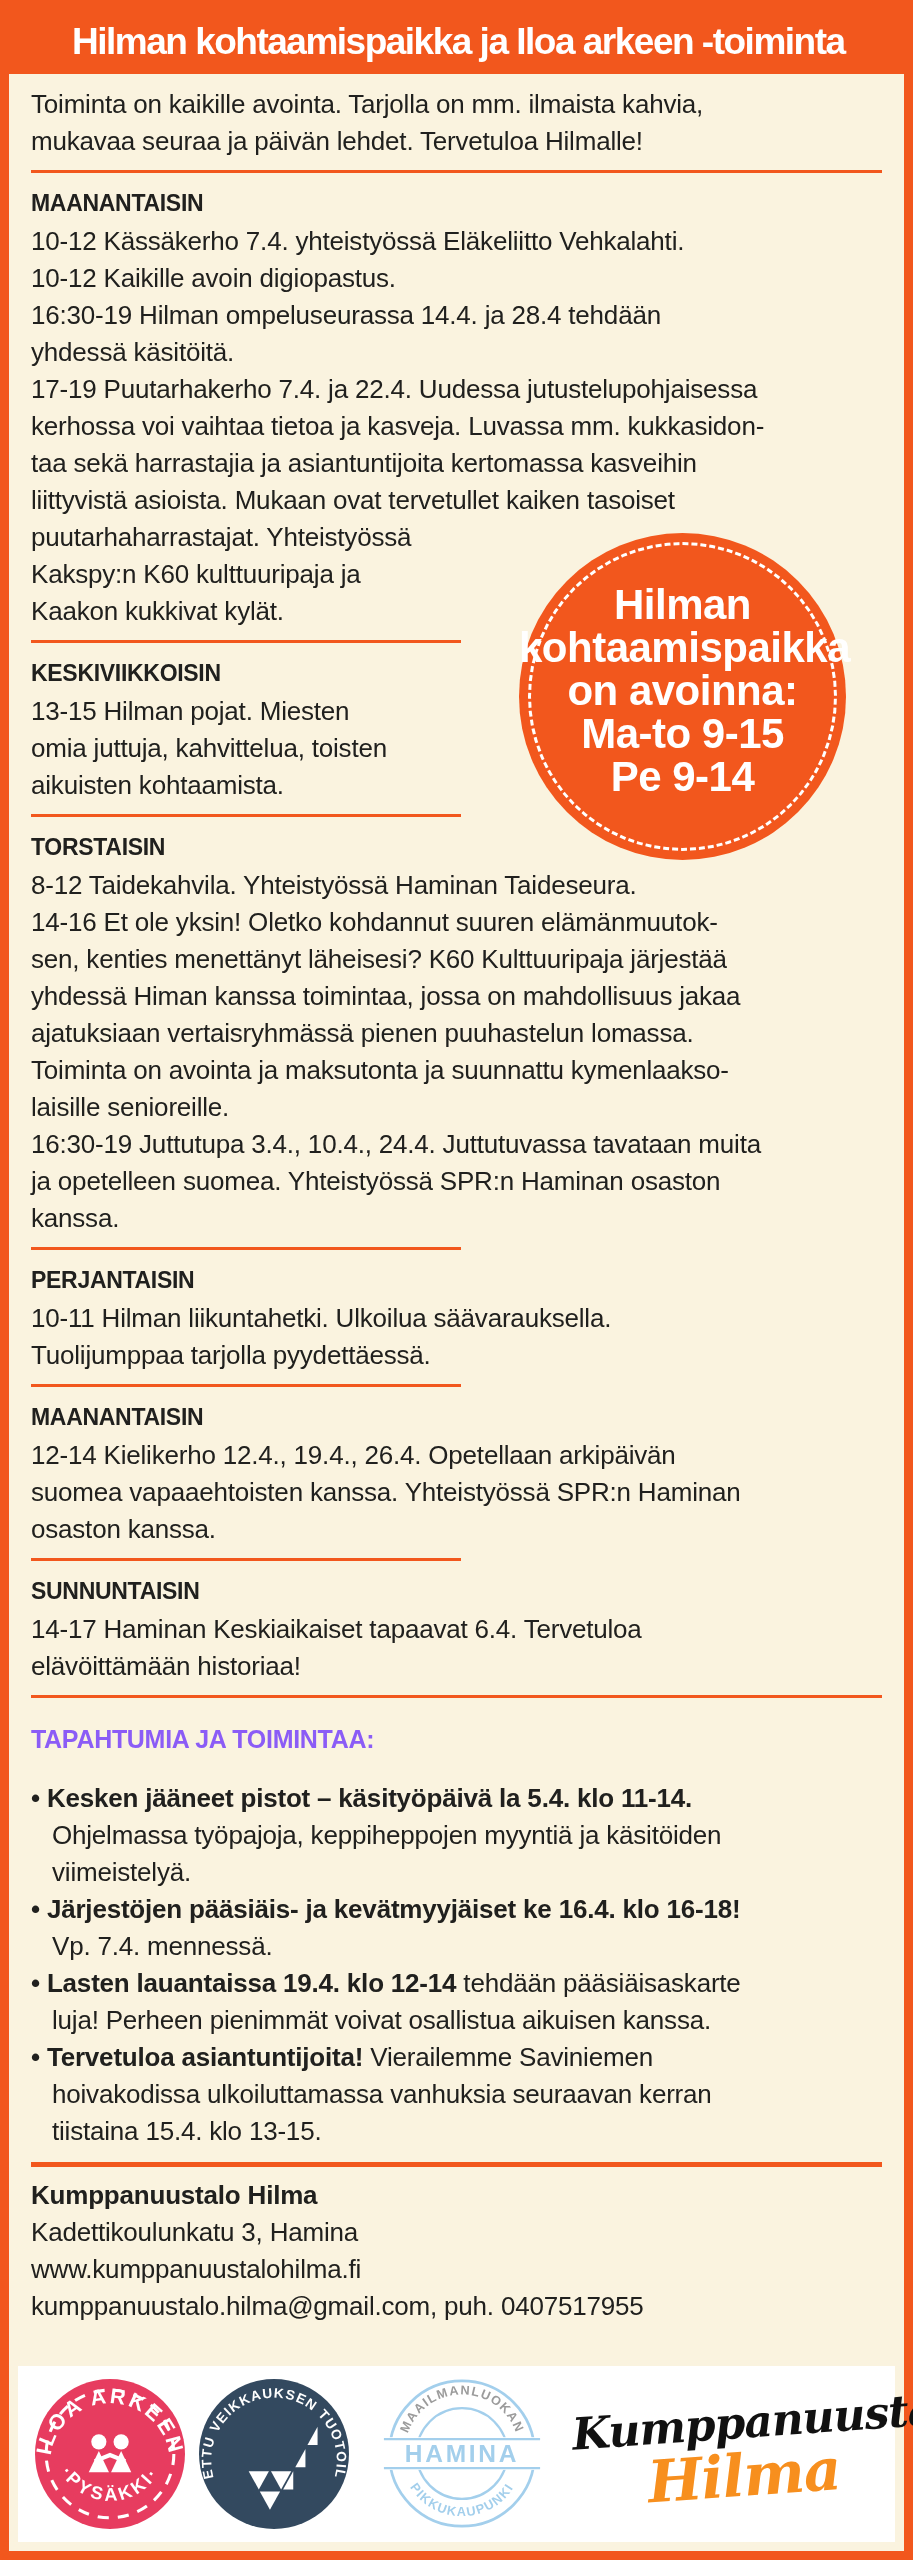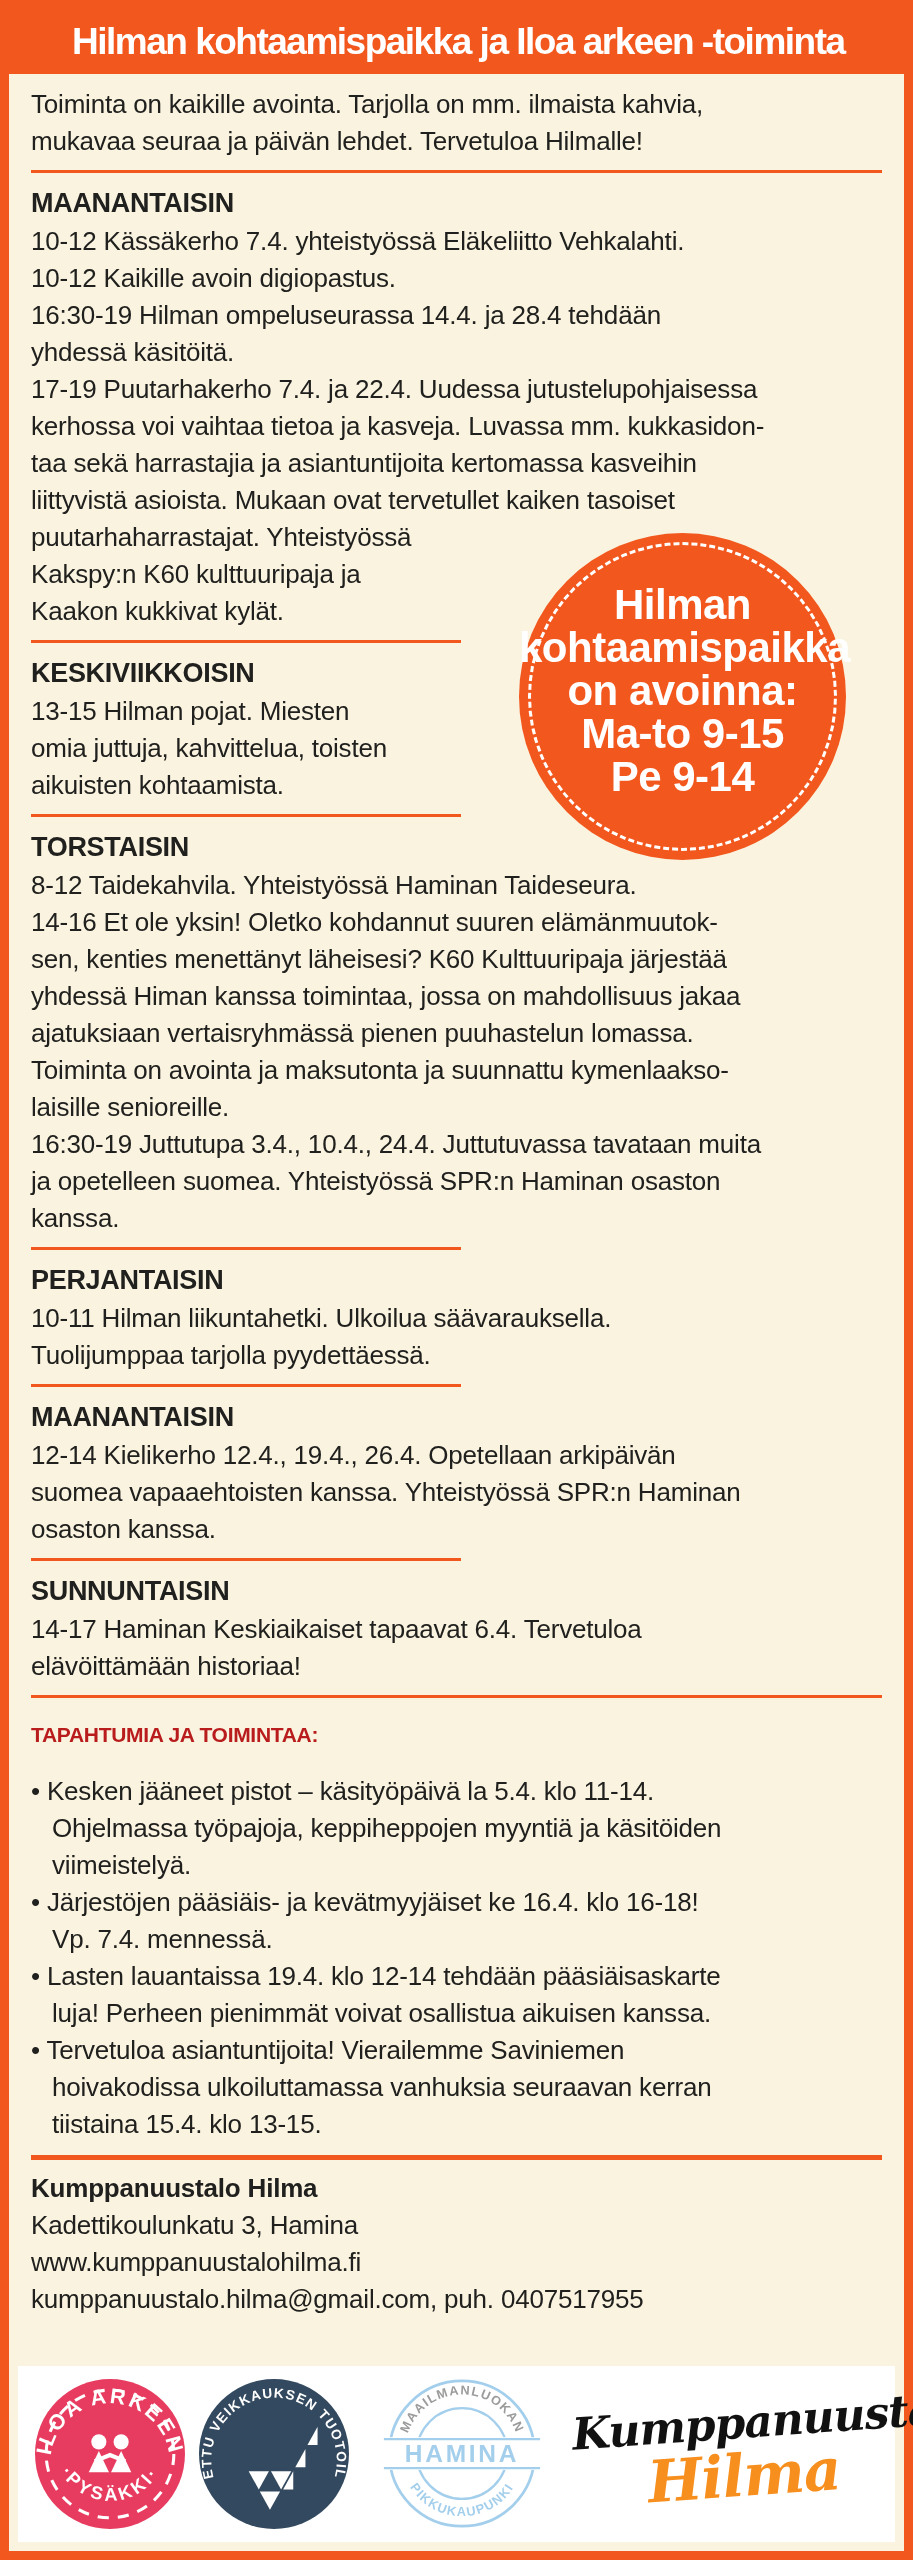--- a/index.html
+++ b/index.html
@@ -20,30 +20,30 @@
     color:#FFFFFF;font-weight:bold;font-size:37px;letter-spacing:-1.5px;
     white-space:nowrap;
     margin-left:38px;
   }
   .content{
     position:relative;padding:12px 22px 0 22px;color:#20201E;
     font-size:26px;line-height:37px;letter-spacing:-0.2px;
   }
   .pre{white-space:pre-line;}
   .day-heading{
-    font-size:27px;font-weight:800;line-height:40px;margin:0;letter-spacing:-0.3px;
+    font-size:23px;font-weight:800;line-height:40px;margin:0;letter-spacing:-0.3px;
   }
   .rule{height:3px;background:#F2571D;margin:10px 0;width:100%;}
   .rule.half{width:50.5%;}
   .rule.thick{height:5px;margin:12px 0 10px 0;}
   .events-heading{
-    color:#b91c1c;font-size:21px;font-weight:800;line-height:40px;letter-spacing:-0.3px;
+    color:#8b5cf6;font-size:25px;font-weight:800;line-height:40px;letter-spacing:-0.3px;
   }
   .bullet{padding-left:21px;text-indent:-21px;}
-  .bullet .lead{font-weight:400;}
+  .bullet .lead{font-weight:700;}
   .badge{
     position:absolute;left:510px;top:459px;width:327px;height:327px;
     border-radius:50%;background:#F2571D;
   }
   .badge-ring{position:absolute;inset:9px;border:3px dashed #FFFFFF;border-radius:50%;}
   .badge-text{
     position:relative;color:#FFFFFF;font-weight:700;font-size:42px;line-height:43px;
     text-align:center;padding-top:50px;letter-spacing:-0.5px;white-space:pre-line;
   }
   .footer-block{margin-top:8px;}

